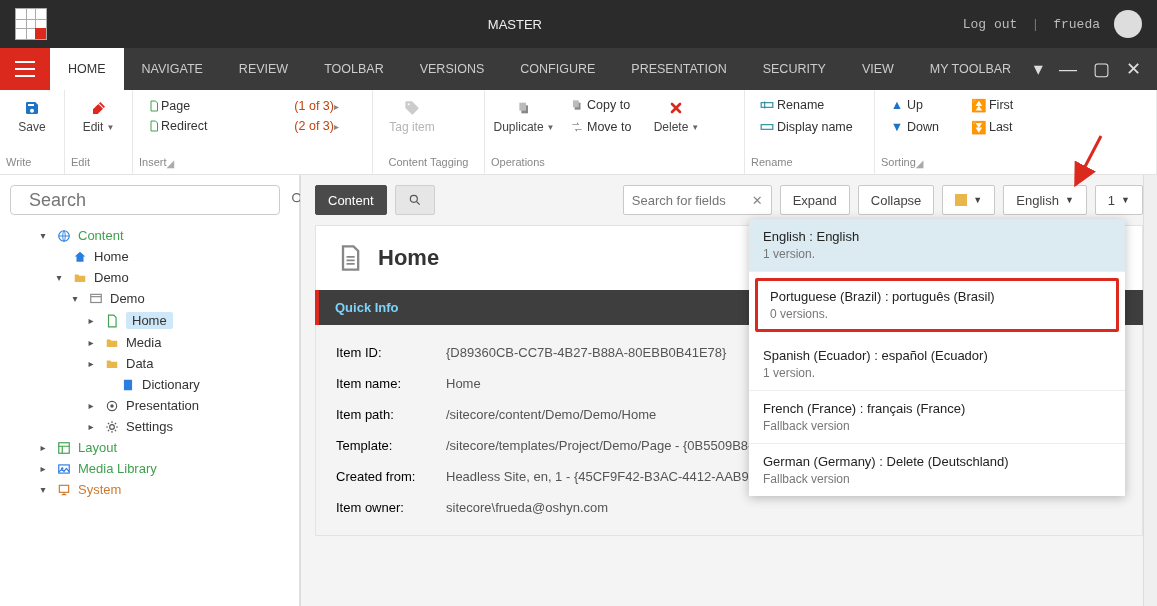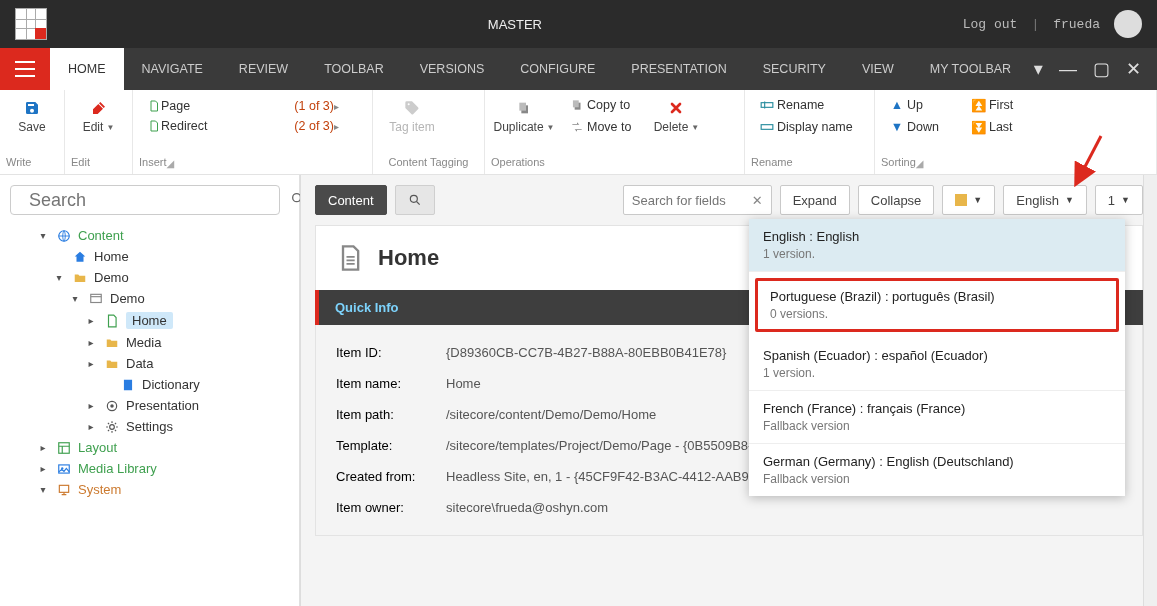--- a/index.html
+++ b/index.html
@@ -577,21 +577,21 @@
         </div>
         <div class="lang-item">
           <div class="name">Spanish (Ecuador) : español (Ecuador)</div>
           <div class="sub">1 version.</div>
         </div>
         <div class="lang-item">
           <div class="name">French (France) : français (France)</div>
           <div class="sub">Fallback version</div>
         </div>
         <div class="lang-item">
-          <div class="name">German (Germany) : English (Deutschland)</div>
+          <div class="name">German (Germany) : Delete (Deutschland)</div>
           <div class="sub">Fallback version</div>
         </div>
       </div>
   </div>
 </div>
 
 <svg class="anno-arrow" width="40" height="60">
   <defs>
       <marker id="ah" markerWidth="8" markerHeight="8" refX="6" refY="4" orient="auto">
         <path d="M0 0L8 4L0 8z" fill="#dc291e"></path>

